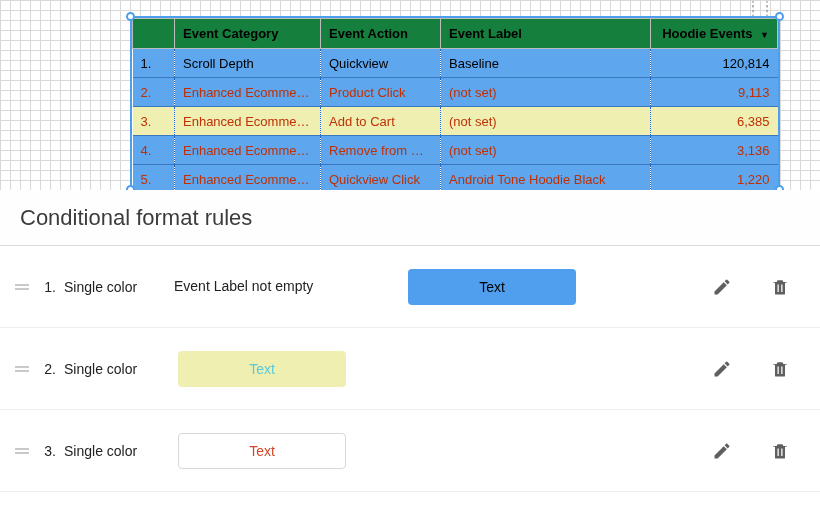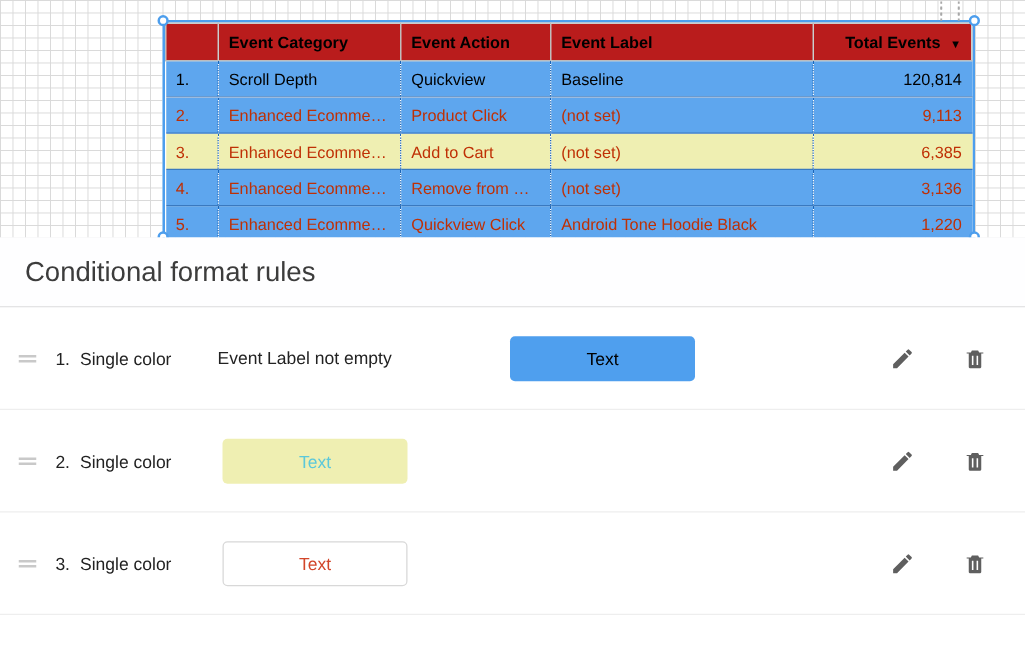--- a/index.html
+++ b/index.html
@@ -40,21 +40,21 @@
 
   table.data {
     border-collapse: collapse; width: 100%; table-layout: fixed;
     font-size: 13px;
   }
   table.data th, table.data td {
     text-align: left; padding: 6px 8px;
     white-space: nowrap; overflow: hidden; text-overflow: ellipsis;
   }
   table.data thead th {
-    background: #b91c1c; color: #000; font-weight: bold;
+    background: #15803d; color: #000; font-weight: bold;
     border-top: 1px solid #bdbdbd;
     border-bottom: 1px solid #bdbdbd;
     border-right: 1px solid #bdbdbd;
     height: 30px;
   }
   table.data thead th:first-child { border-left: 1px solid #bdbdbd; }
   table.data thead th.th-total { text-align: right; }
   table.data thead th.th-total .sort-caret { font-size: 9px; margin-left: 4px; vertical-align: middle; }
   col.c-num { width: 42px; }
   col.c-cat { width: 146px; }
@@ -100,21 +100,21 @@
   .drag {
     width: 24px; color: #c5c5c5; font-size: 16px;
     display: flex; flex-direction: column; align-items: center; line-height: 4px;
     cursor: grab;
   }
   .drag .bar { width: 14px; height: 2px; background: #c9c9c9; margin: 1px 0; }
   .rule-ix { width: 30px; text-align: right; padding-right: 8px; font-size: 14px; color: #222; }
   .rule-type { width: 110px; font-size: 14px; color: #222; }
   .rule-cond { width: 230px; font-size: 14px; color: #222; line-height: 1.35; }
   .swatch {
-    width: 148px; height: 36px; border-radius: 4px;
+    width: 168px; height: 36px; border-radius: 4px;
     display: flex; align-items: center; justify-content: center;
     font-size: 14px; margin-left: 4px; margin-right: auto;
   }
   .swatch-blue { background: #4f9fee; color: #000; }
   .swatch-yellow { background: #efefb2; color: #5cc8da; }
   .swatch-white { background: #fff; border: 1px solid #d8d8d8; color: #d2462a; }
   .icon-btn {
     width: 40px; height: 40px; display: flex; align-items: center; justify-content: center;
     color: #5f5f5f; cursor: pointer; border-radius: 50%;
   }
@@ -143,21 +143,21 @@
           <col class="c-lbl">
           <col class="c-tot">
       </colgroup>
       <thead>
         <tr>
           <th></th>
           <th>Event Category</th>
           <th>Event Action</th>
           <th>Event Label</th>
           <th class="th-total">
-            <span>Total Events</span>
+            <span>Hoodie Events</span>
             <span class="sort-caret">▼</span>
           </th>
         </tr>
       </thead>
       <tbody>
         <tr class="row-blue darktext">
           <td class="td-num" style="color:#000">1.</td>
           <td>Scroll Depth</td>
           <td>Quickview</td>
           <td>Baseline</td>

